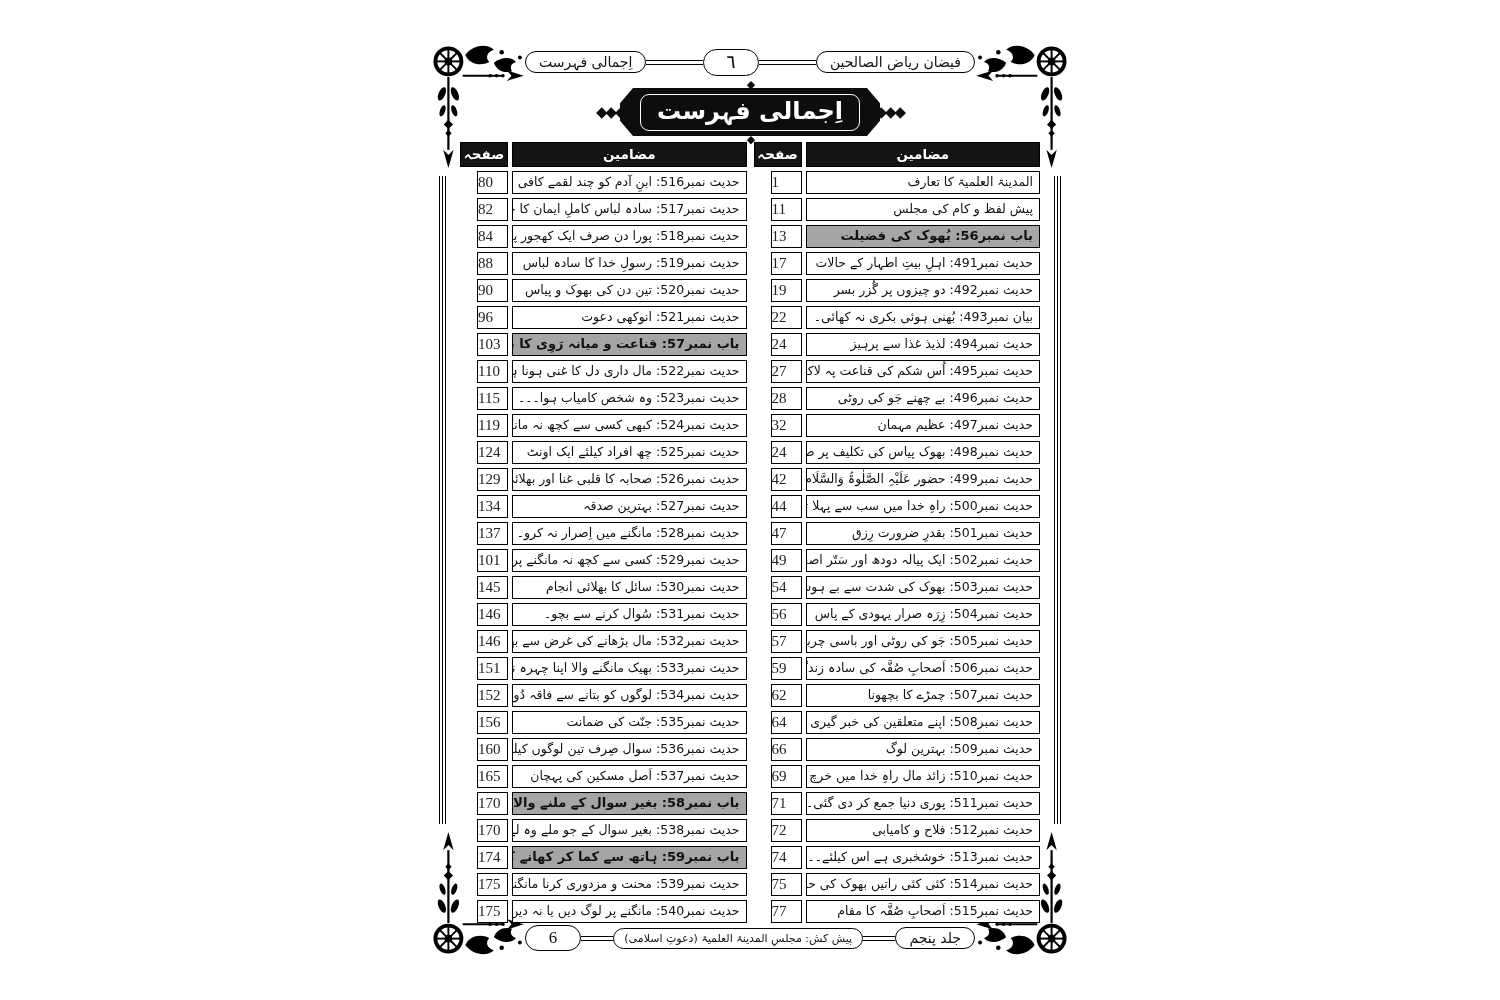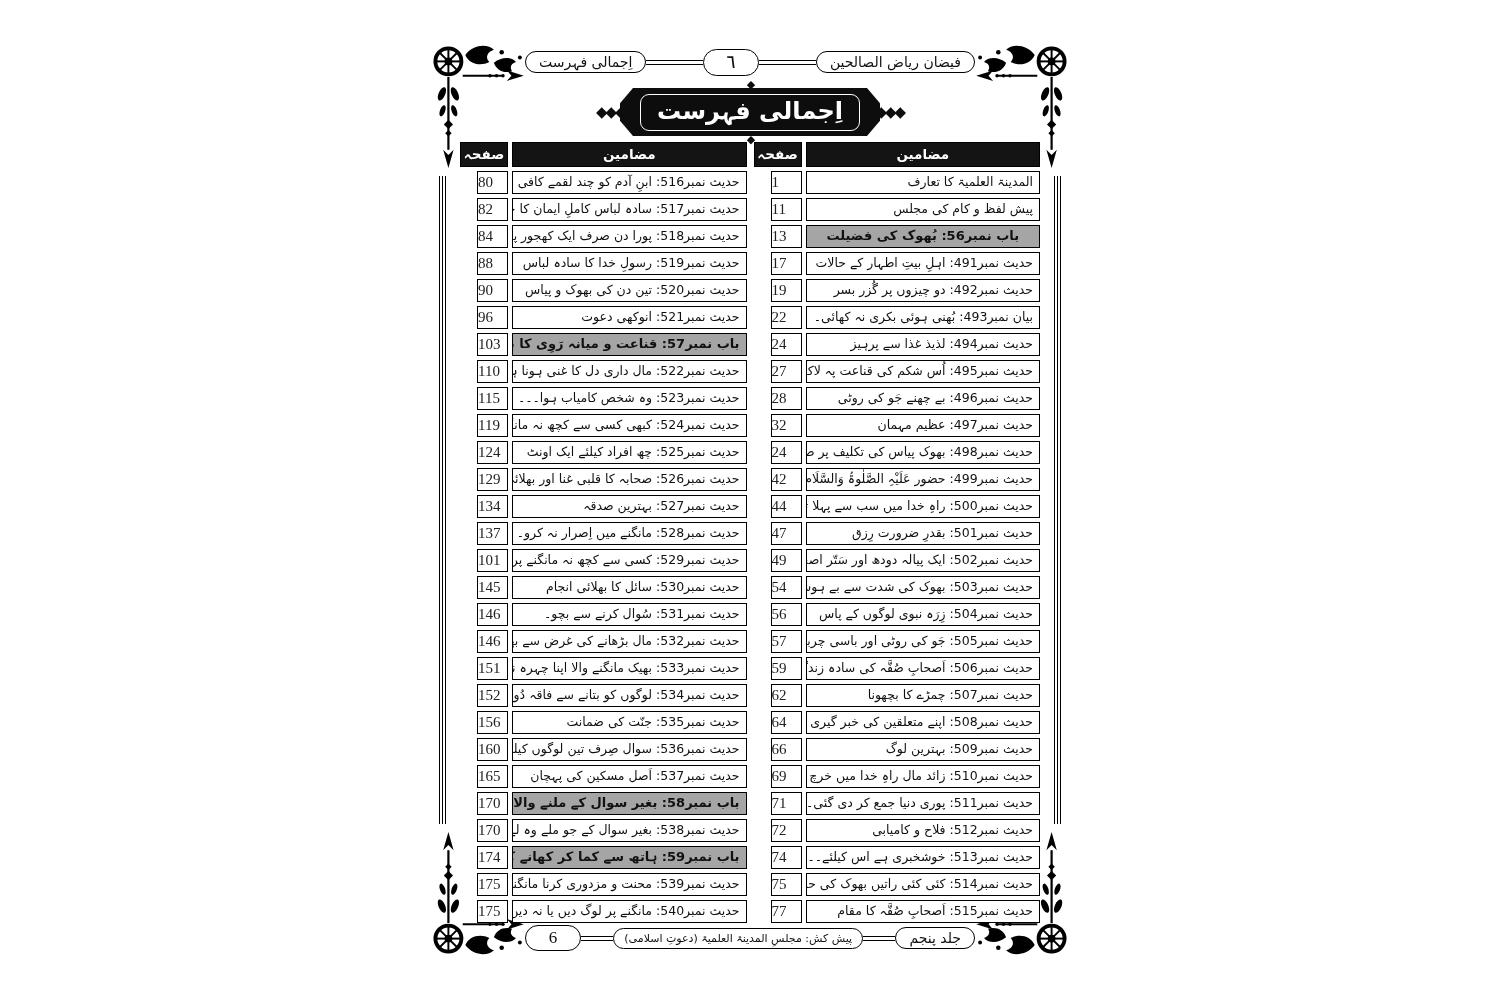--- a/index.html
+++ b/index.html
@@ -46,21 +46,21 @@
   .colgroup { flex:1 1 0; direction:ltr; }
   .rows { display:grid; grid-template-columns:48px 1fr; gap:4px; }
   .hcell { background:#141414; color:#fff; border:1.5px solid #000; height:25px; line-height:23px;
            text-align:center; font-weight:bold; font-size:13.5px; direction:rtl; }
   .trow { display:contents; }
   .pcell { border:1.5px solid #000; background:#fff; height:23px; line-height:20px; 
            font-family:"Liberation Serif",serif; font-size:15px; color:#222;margin-left:17px; }
   .ccell { border:1.5px solid #000; background:#fff; height:23px; line-height:20px; direction:rtl;
            text-align:right; padding:0 6px; font-size:12.5px; color:#111;
            white-space:nowrap; overflow:hidden; }
-  .ccell.chapter { background:#a5a5a5; text-align:center; font-weight:bold; font-size:13px; }
+  .ccell.chapter { background:#a5a5a5; font-weight:bold; font-size:13px; }
 
   .band .stadium.publisher { font-size:11px; padding:3px 10px; }
 </style>
 </head>
 <body>
 
 <div class="canvas">
   <div class="sheet">
 
     <svg class="corner tl" viewBox="0 0 160 220" aria-hidden="true">
@@ -223,21 +223,21 @@
             <div class="trow"><div class="pcell">24</div><div class="ccell">حدیث نمبر494: لذیذ غذا سے پرہیز</div></div>
             <div class="trow"><div class="pcell">27</div><div class="ccell">حدیث نمبر495: اُس شکم کی قناعت پہ لاکھوں سلام</div></div>
             <div class="trow"><div class="pcell">28</div><div class="ccell">حدیث نمبر496: بے چھنے جَو کی روٹی</div></div>
             <div class="trow"><div class="pcell">32</div><div class="ccell">حدیث نمبر497: عظیم مہمان</div></div>
             <div class="trow"><div class="pcell">24</div><div class="ccell">حدیث نمبر498: بھوک پیاس کی تکلیف پر صبر</div></div>
             <div class="trow"><div class="pcell">42</div><div class="ccell">حدیث نمبر499: حضور عَلَیْہِ الصَّلٰوۃُ وَالسَّلَام کا آخری لباس</div></div>
             <div class="trow"><div class="pcell">44</div><div class="ccell">حدیث نمبر500: راہِ خدا میں سب سے پہلا تیر</div></div>
             <div class="trow"><div class="pcell">47</div><div class="ccell">حدیث نمبر501: بقدرِ ضرورت رِزق</div></div>
             <div class="trow"><div class="pcell">49</div><div class="ccell">حدیث نمبر502: ایک پیالہ دودھ اور سَتّر اصحاب</div></div>
             <div class="trow"><div class="pcell">54</div><div class="ccell">حدیث نمبر503: بھوک کی شدت سے بے ہوشی</div></div>
-            <div class="trow"><div class="pcell">56</div><div class="ccell">حدیث نمبر504: زِرَہ نبوی لوگوں کے پاس</div></div>
+            <div class="trow"><div class="pcell">56</div><div class="ccell">حدیث نمبر504: زِرَہ صرار یہودی کے پاس</div></div>
             <div class="trow"><div class="pcell">57</div><div class="ccell">حدیث نمبر505: جَو کی روٹی اور باسی چربی</div></div>
             <div class="trow"><div class="pcell">59</div><div class="ccell">حدیث نمبر506: اَصحابِ صُفَّہ کی سادہ زندگی</div></div>
             <div class="trow"><div class="pcell">62</div><div class="ccell">حدیث نمبر507: چمڑے کا بچھونا</div></div>
             <div class="trow"><div class="pcell">64</div><div class="ccell">حدیث نمبر508: اپنے متعلقین کی خبر گیری</div></div>
             <div class="trow"><div class="pcell">66</div><div class="ccell">حدیث نمبر509: بہترین لوگ</div></div>
             <div class="trow"><div class="pcell">69</div><div class="ccell">حدیث نمبر510: زائد مال راہِ خدا میں خرچ کر دو۔</div></div>
             <div class="trow"><div class="pcell">71</div><div class="ccell">حدیث نمبر511: پوری دنیا جمع کر دی گئی۔</div></div>
             <div class="trow"><div class="pcell">72</div><div class="ccell">حدیث نمبر512: فلاح و کامیابی</div></div>
             <div class="trow"><div class="pcell">74</div><div class="ccell">حدیث نمبر513: خوشخبری ہے اس کیلئے۔۔۔</div></div>
             <div class="trow"><div class="pcell">75</div><div class="ccell">حدیث نمبر514: کئی کئی راتیں بھوک کی حالت میں</div></div>

